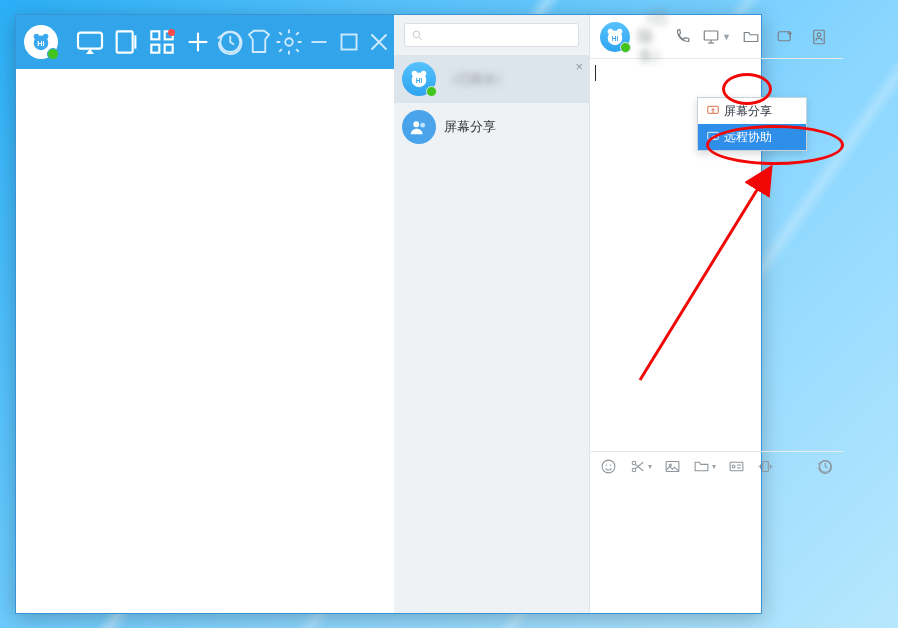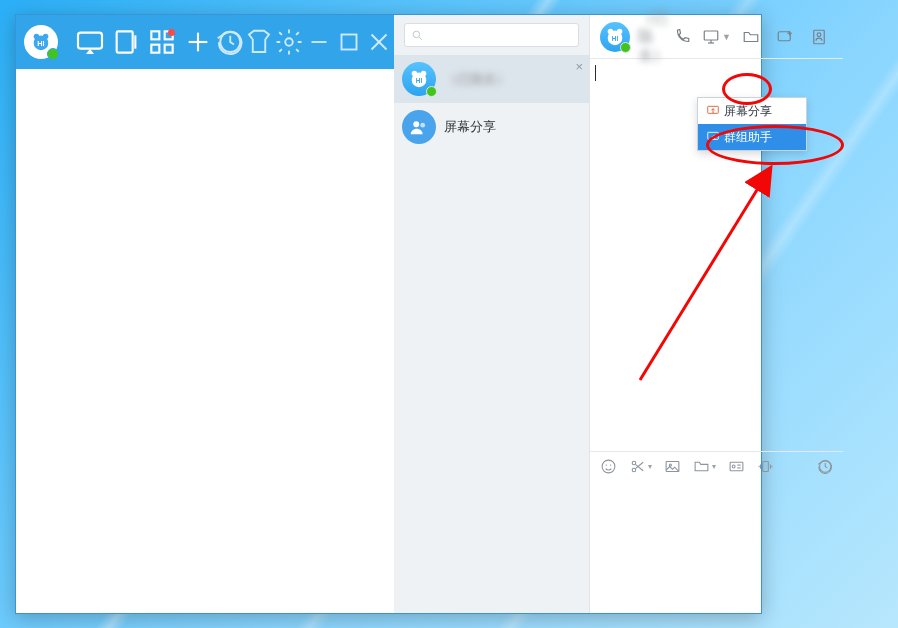--- a/index.html
+++ b/index.html
@@ -324,21 +324,21 @@
         <rect x="3" y="4" width="18" height="12" rx="1"></rect>
         <path d="M12 8v8M9 11l3-3 3 3"></path>
       </svg>
     <span>屏幕分享</span>
   </div>
   <div class="dd-item sel">
     <svg viewBox="0 0 24 24">
         <rect x="3" y="4" width="18" height="12" rx="1"></rect>
         <path d="M9 12l6-4v8z" fill="#fff" stroke="none"></path>
       </svg>
-    <span>群组助手</span>
+    <span>远程协助</span>
   </div>
 </div>
 
 <div class="anno oval oval1"></div>
 <div class="anno oval oval2"></div>
 <svg class="anno" style="left:0;top:0;width:898px;height:628px;">
   <defs>
       <marker id="ah" markerWidth="12" markerHeight="12" refX="2" refY="5" orient="auto">
         <path d="M0 0L10 5L0 10z" fill="#f20707"></path>
       </marker>

